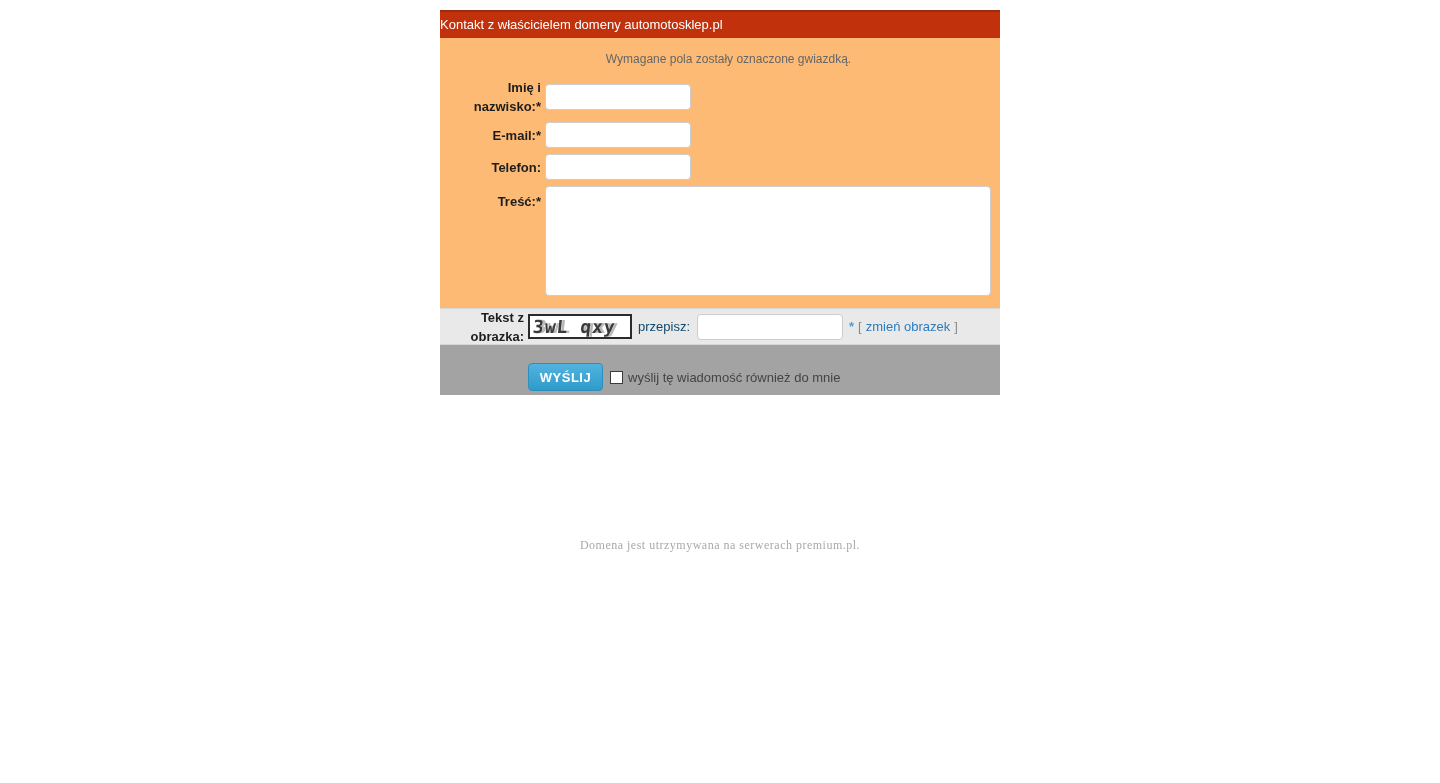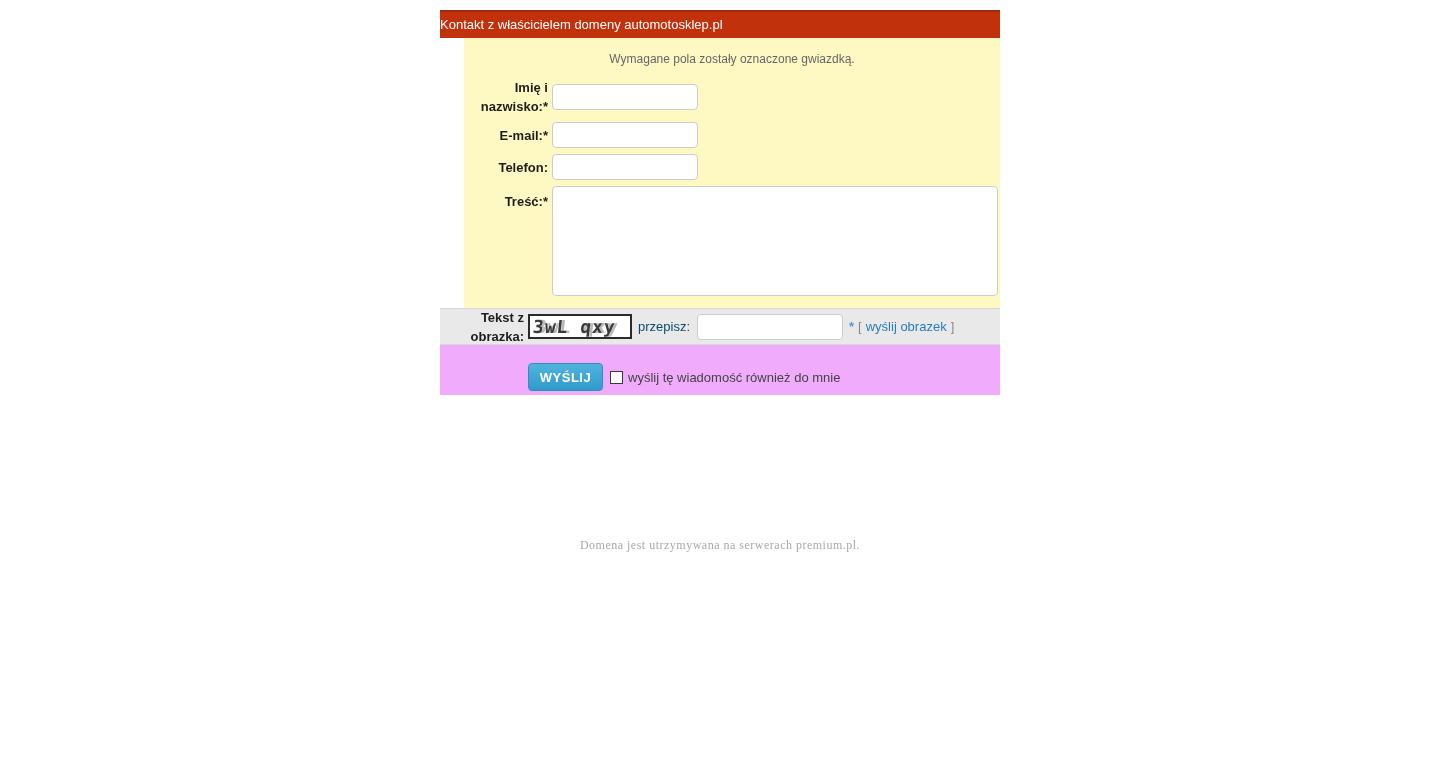--- a/index.html
+++ b/index.html
@@ -16,23 +16,22 @@
   .header-bar {
     background: #c0310c;
     border-top: 2px solid #9c2a0b;
     height: 28px;
     line-height: 26px;
     text-align: left;
     color: #ffffff;
     font-size: 13px;
   }
   .panel {
-    background: #fef9c3;
-    padding: 0 0 6px 0;
-    margin-left: 24px;
+    background: #fdba74;
+    padding: 0 0 6px 17px;
   }
   .required-note {
     text-align: center;
     color: #666666;
     font-size: 12px;
     padding: 14px 0 12px 0;
   }
   .row {
     display: flex;
     align-items: center;
@@ -119,21 +118,21 @@
     font-size: 13px;
   }
   .change-link {
     color: #2b7bbf;
     font-size: 13px;
     text-decoration: none;
     margin: 0 4px;
     cursor: pointer;
   }
   .bottom-band {
-    background: #f0abfc;
+    background: #a3a3a3;
     padding: 18px 17px 4px 88px;
     display: flex;
     align-items: center;
     height: 50px;
   }
   .send-button {
     width: 75px;
     height: 28px;
     border: 1px solid #2e8fbc;
     border-radius: 4px;
@@ -203,21 +202,21 @@
 
   <div class="captcha-band">
     <div class="field-label">Tekst z obrazka:</div>
     <div class="captcha-image">
       <span class="captcha-glyphs">3wL qxy</span>
     </div>
     <span class="transcribe-label">przepisz:</span>
     <input type="text" class="text-input" value="" style="">
     <span class="required-star">*</span>
     <span class="bracket">[</span>
-    <a class="change-link" href="#">wyślij obrazek</a>
+    <a class="change-link" href="#">zmień obrazek</a>
     <span class="bracket">]</span>
   </div>
 
   <div class="bottom-band">
     <button class="send-button">WYŚLIJ</button>
     <input type="checkbox" class="copy-checkbox" style="">
     <span class="copy-label">wyślij tę wiadomość również do mnie</span>
   </div>
 
 </div>

